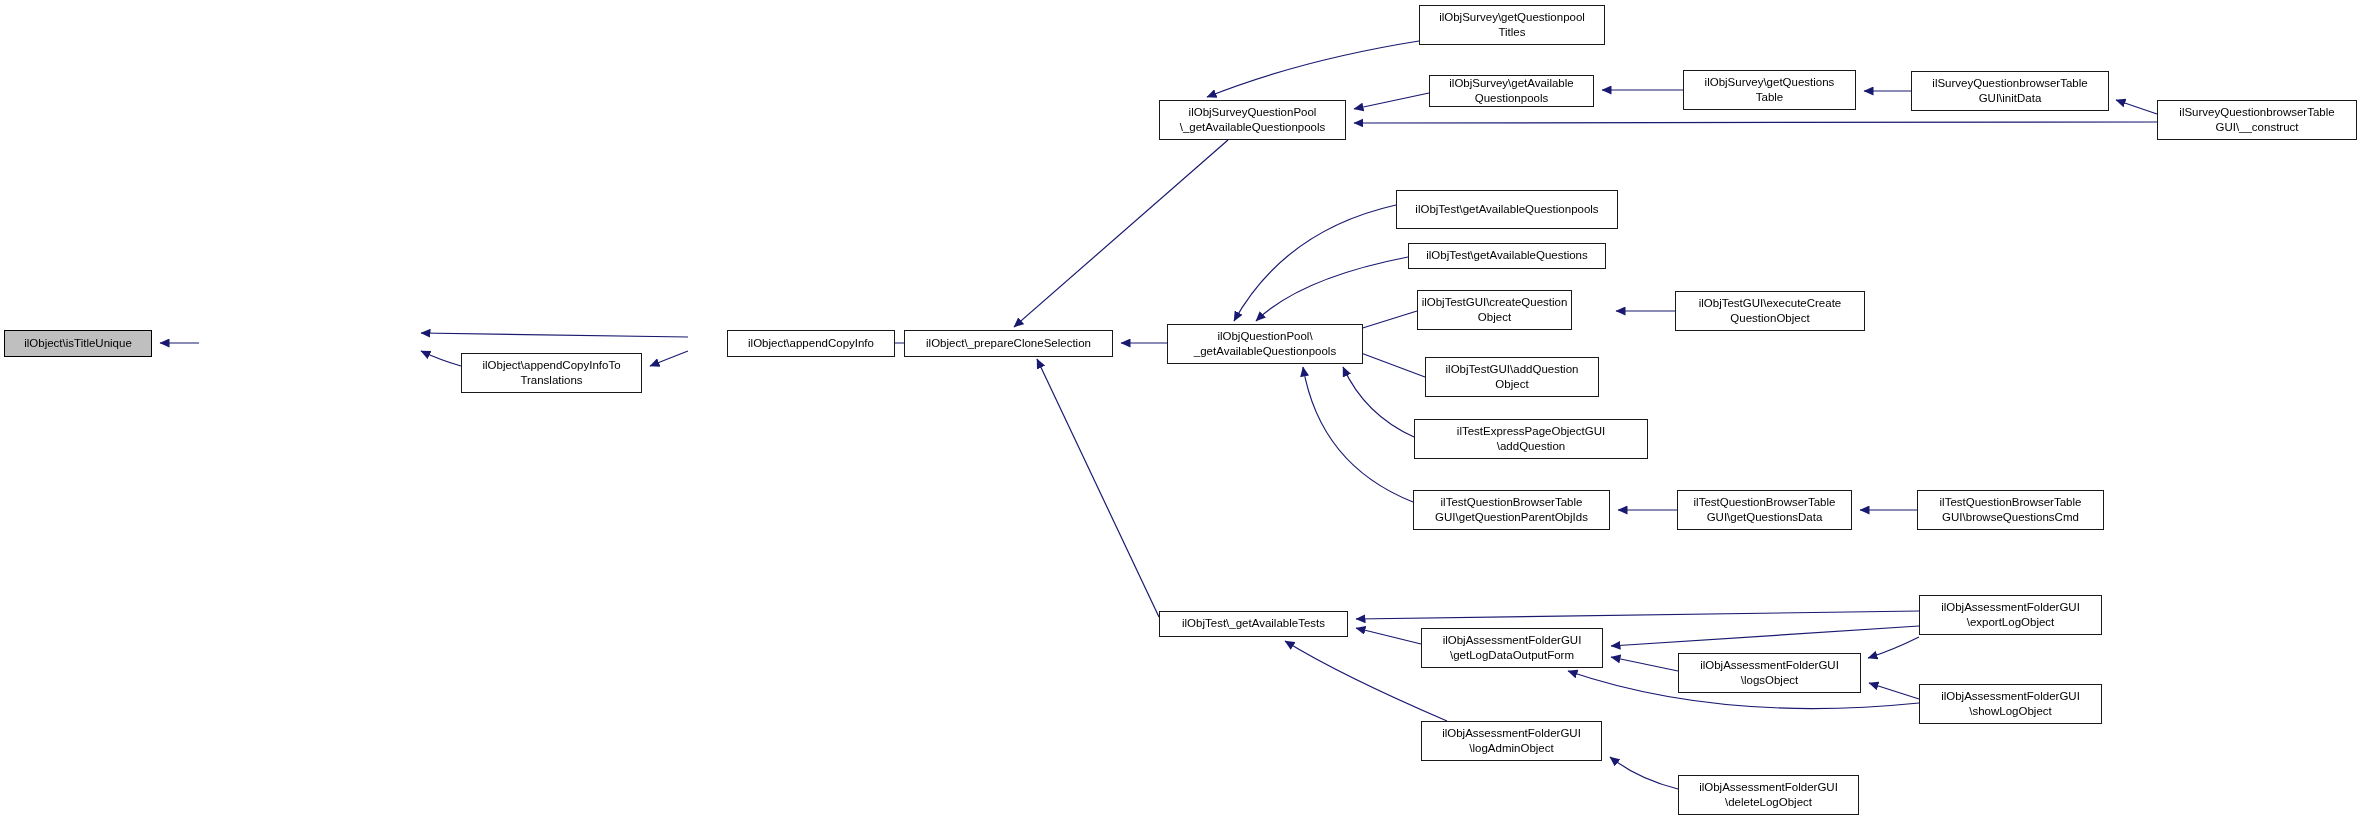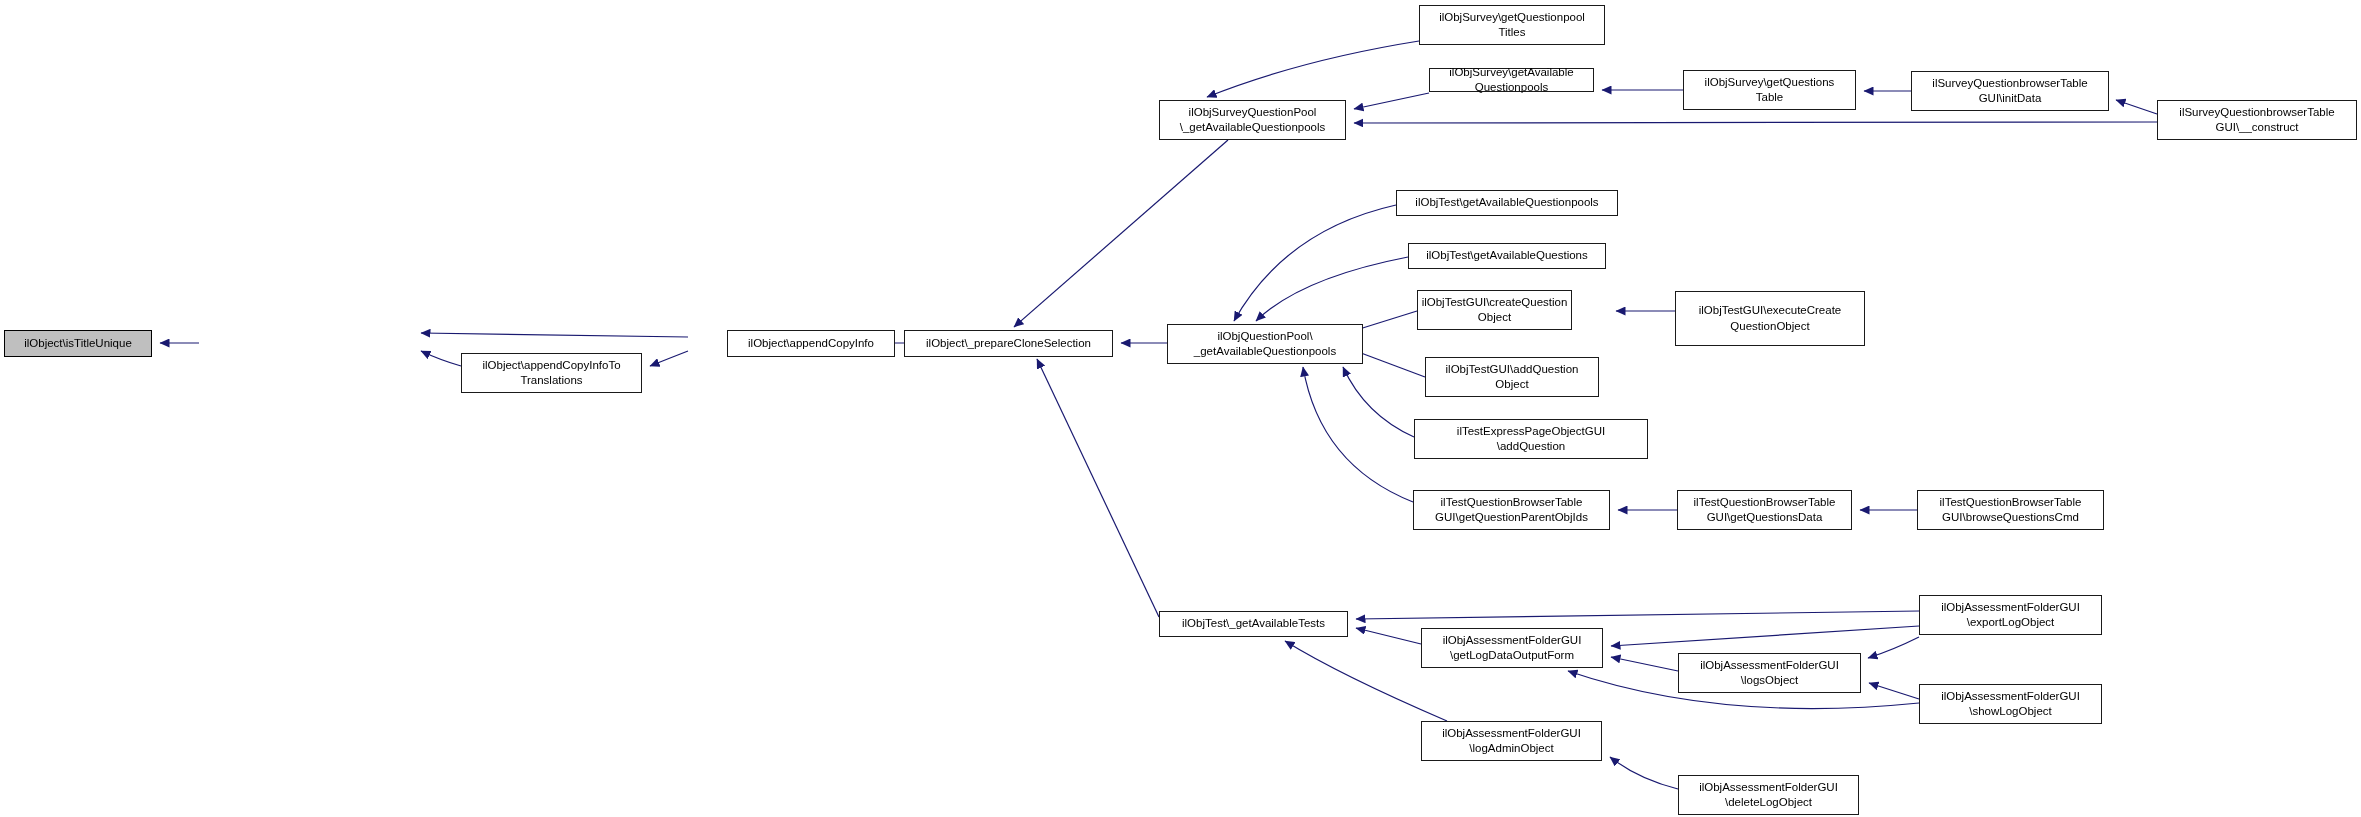--- a/index.html
+++ b/index.html
@@ -90,40 +90,40 @@
 
   <div class="node" style="left:1167px;top:324px;width:196px;height:40px">ilObjQuestionPool\
 _getAvailableQuestionpools</div>
 
   <div class="node" style="left:1159px;top:100px;width:187px;height:40px">ilObjSurveyQuestionPool
 \_getAvailableQuestionpools</div>
 
   <div class="node" style="left:1419px;top:5px;width:186px;height:40px">ilObjSurvey\getQuestionpool
 Titles</div>
 
-  <div class="node" style="left:1429px;top:68px;width:165px;height:24px">ilObjSurvey\getAvailable
+  <div class="node" style="left:1429px;top:75px;width:165px;height:32px">ilObjSurvey\getAvailable
 Questionpools</div>
 
   <div class="node" style="left:1683px;top:70px;width:173px;height:40px">ilObjSurvey\getQuestions
 Table</div>
 
   <div class="node" style="left:1911px;top:71px;width:198px;height:40px">ilSurveyQuestionbrowserTable
 GUI\initData</div>
 
   <div class="node" style="left:2157px;top:100px;width:200px;height:40px">ilSurveyQuestionbrowserTable
 GUI\__construct</div>
 
-  <div class="node" style="left:1396px;top:190px;width:222px;height:26px">ilObjTest\getAvailableQuestionpools</div>
+  <div class="node" style="left:1396px;top:190px;width:222px;height:39px">ilObjTest\getAvailableQuestionpools</div>
 
   <div class="node" style="left:1408px;top:243px;width:198px;height:26px">ilObjTest\getAvailableQuestions</div>
 
   <div class="node" style="left:1417px;top:290px;width:155px;height:40px">ilObjTestGUI\createQuestion
 Object</div>
 
-  <div class="node" style="left:1675px;top:291px;width:190px;height:55px">ilObjTestGUI\executeCreate
+  <div class="node" style="left:1675px;top:291px;width:190px;height:40px">ilObjTestGUI\executeCreate
 QuestionObject</div>
 
   <div class="node" style="left:1425px;top:357px;width:174px;height:40px">ilObjTestGUI\addQuestion
 Object</div>
 
   <div class="node" style="left:1414px;top:419px;width:234px;height:40px">ilTestExpressPageObjectGUI
 \addQuestion</div>
 
   <div class="node" style="left:1413px;top:490px;width:197px;height:40px">ilTestQuestionBrowserTable
 GUI\getQuestionParentObjIds</div>

